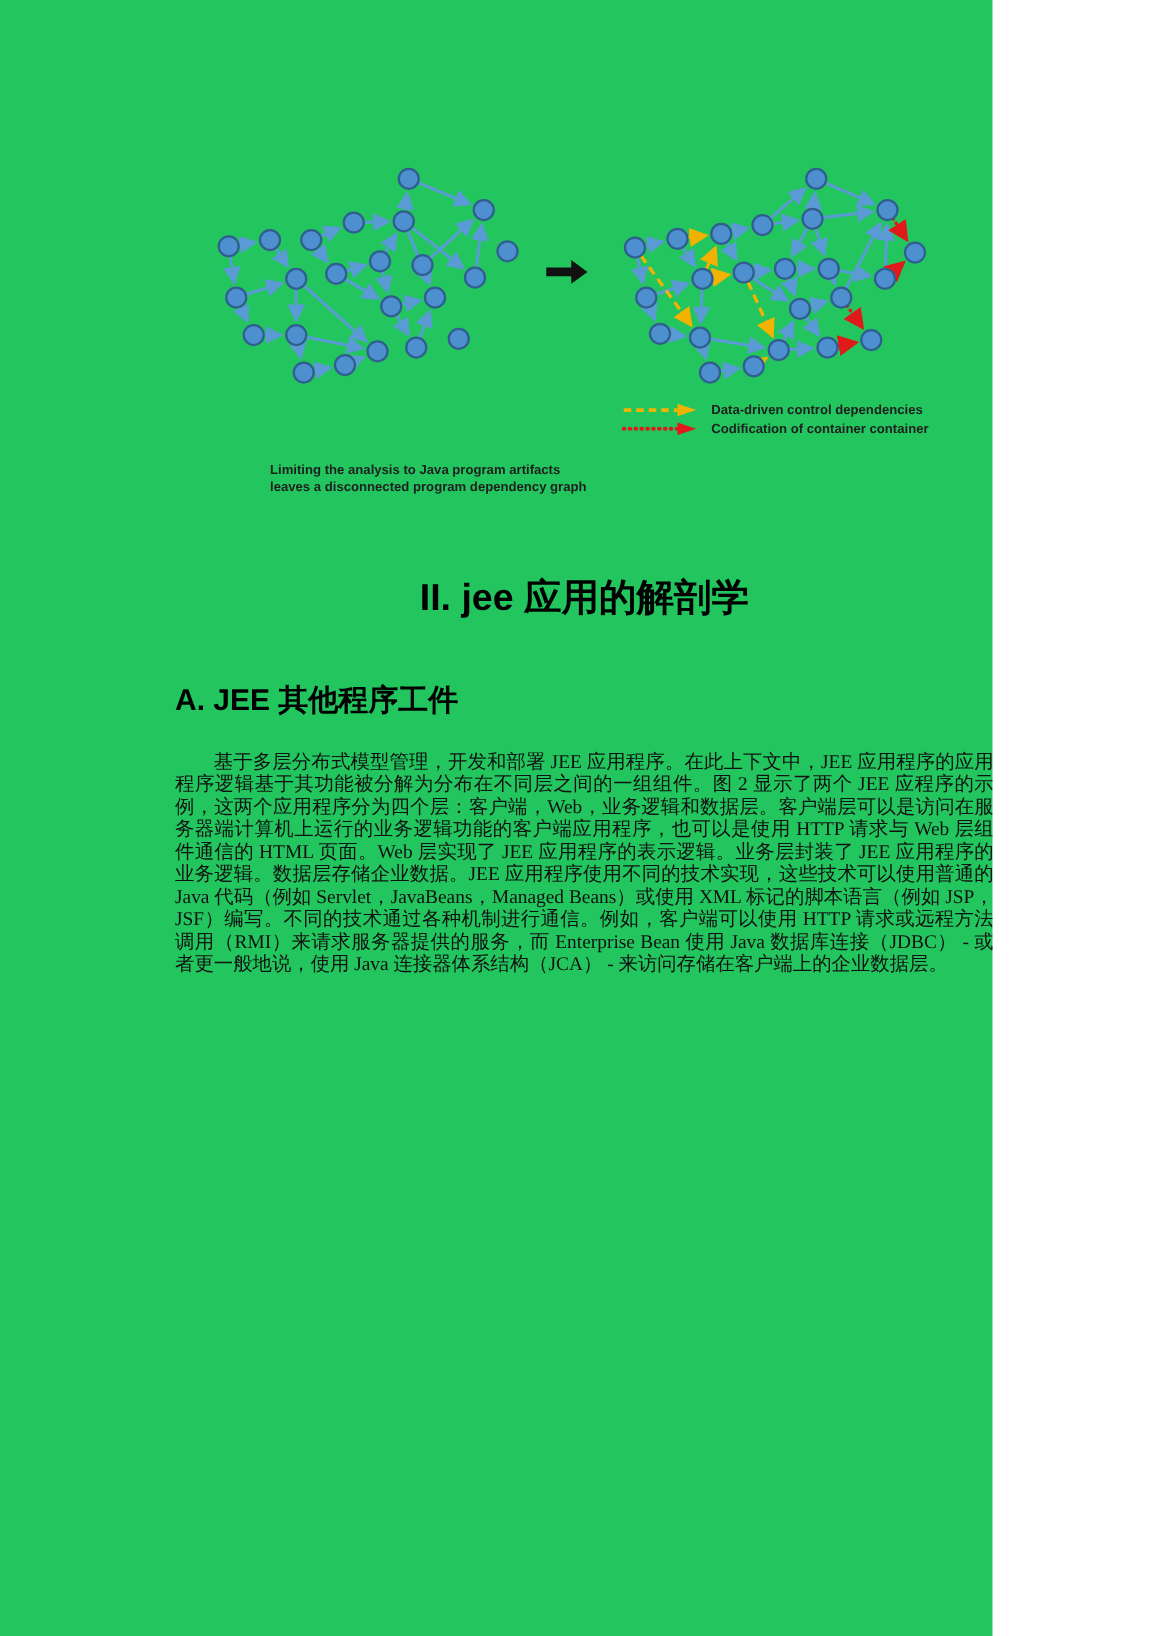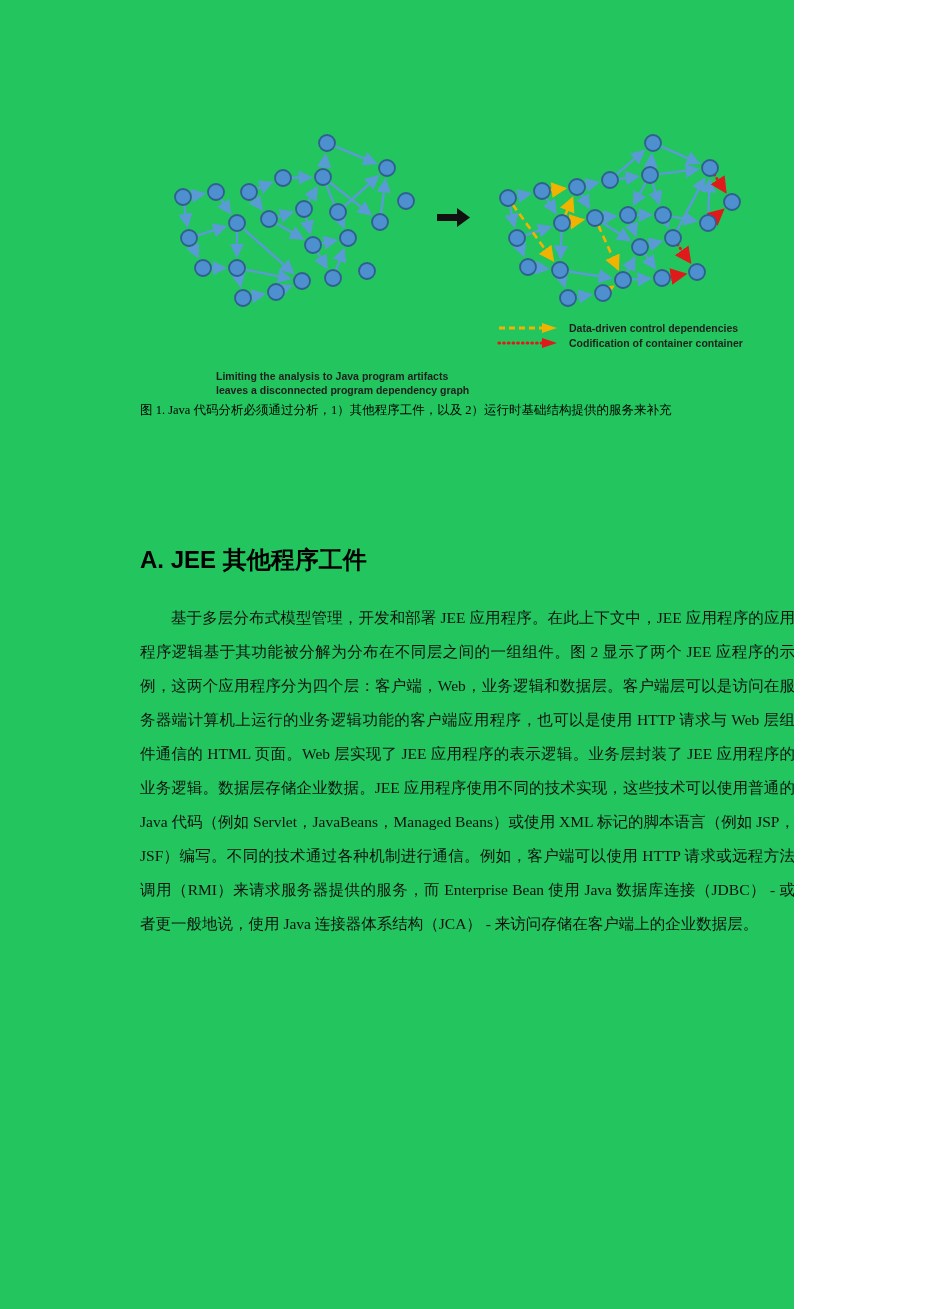--- a/index.html
+++ b/index.html
@@ -20,21 +20,21 @@
   .cap-left{left:170px;top:370px;width:262px;margin-left:46px;}
   .cap-right{left:505px;top:360px;width:268px;}
   .fig-caption{position:absolute;left:140px;top:402px;width:670px;font-size:12.5px;color:#000;}
   .section-heading{position:absolute;left:140px;top:458px;width:655px;text-align:center;
                    font-family:"Liberation Sans","DejaVu Sans",sans-serif;
                    font-weight:bold;font-size:30px;color:#000;}
   .subsection-heading{position:absolute;left:140px;top:544px;width:655px;
                       font-family:"Liberation Sans","DejaVu Sans",sans-serif;
                       font-weight:bold;font-size:24px;color:#000;}
   .body-paragraph{position:absolute;left:140px;top:601px;width:655px;
-                  font-size:15.5px;line-height:34px;text-align:justify;
+                  font-size:15.5px;line-height:18px;text-align:justify;
                   text-indent:2em;color:#111;}
   .edge{stroke:var(--c-edge);stroke-width:2.4;fill:none;}
   .edge-yellow{stroke:var(--c-yellow);stroke-width:2.6;stroke-dasharray:7 4.5;fill:none;}
   .edge-red{stroke:var(--c-red);stroke-width:2.8;stroke-dasharray:0.5 4;stroke-linecap:round;fill:none;}
   .gnode{fill:var(--c-node);stroke:var(--c-node-stroke);stroke-width:1.8;}
   .leg-dash{stroke:var(--c-yellow);stroke-width:3;stroke-dasharray:6 4;}
   .leg-dot{stroke:var(--c-red);stroke-width:3.2;stroke-dasharray:0.5 4.2;stroke-linecap:round;}
   .leg-head-y{fill:var(--c-yellow);}
   .leg-head-r{fill:var(--c-red);}
 </style>
@@ -190,18 +190,18 @@
       <svg width="62" height="12">
         <line x1="2" y1="6" x2="45" y2="6" class="leg-dot"></line>
         <polygon points="45,1 60,6 45,11" class="leg-head-r"></polygon>
       </svg>
       <span class="legend-label">Codification of container container</span>
     </div>
   </div>
 
   <div class="graph-caption cap-left">Limiting the analysis to Java program artifacts leaves a disconnected program dependency graph</div>
 
-  <div class="fig-caption">图 1. Java 代码分析必须通过分析，1）其他程序工件，以及 2）运行时基础结构提供的服务来补充</div>
-
+
+  <div class="section-heading">II. jee 应用的解剖学</div>
   <div class="subsection-heading">A. JEE 其他程序工件</div>
 
   <div class="body-paragraph">基于多层分布式模型管理，开发和部署 JEE 应用程序。在此上下文中，JEE 应用程序的应用程序逻辑基于其功能被分解为分布在不同层之间的一组组件。图 2 显示了两个 JEE 应程序的示例，这两个应用程序分为四个层：客户端，Web，业务逻辑和数据层。客户端层可以是访问在服务器端计算机上运行的业务逻辑功能的客户端应用程序，也可以是使用 HTTP 请求与 Web 层组件通信的 HTML 页面。Web 层实现了 JEE 应用程序的表示逻辑。业务层封装了 JEE 应用程序的业务逻辑。数据层存储企业数据。JEE 应用程序使用不同的技术实现，这些技术可以使用普通的 Java 代码（例如 Servlet，JavaBeans，Managed Beans）或使用 XML 标记的脚本语言（例如 JSP，JSF）编写。不同的技术通过各种机制进行通信。例如，客户端可以使用 HTTP 请求或远程方法调用（RMI）来请求服务器提供的服务，而 Enterprise Bean 使用 Java 数据库连接（JDBC） - 或者更一般地说，使用 Java 连接器体系结构（JCA） - 来访问存储在客户端上的企业数据层。</div>
 </div>
 
 </body></html>

